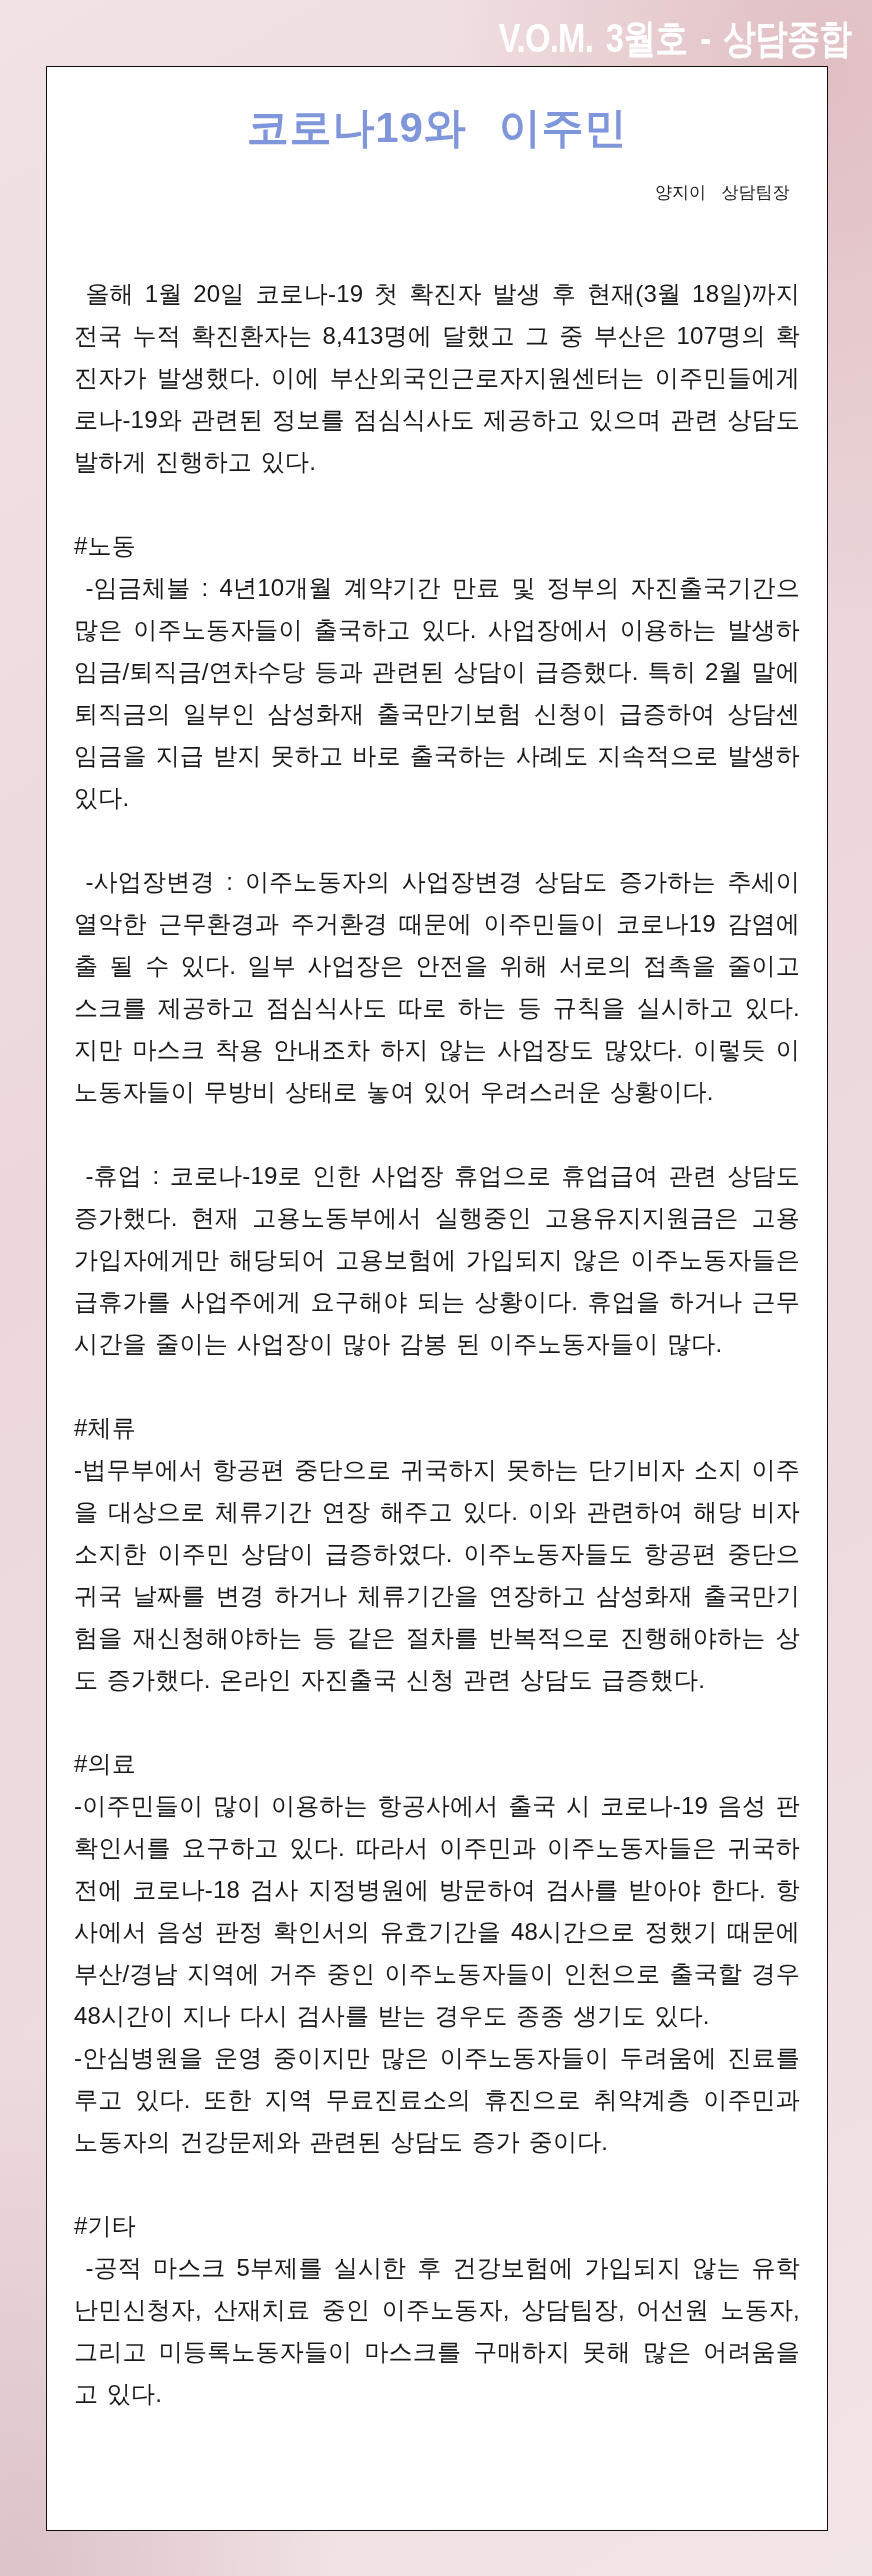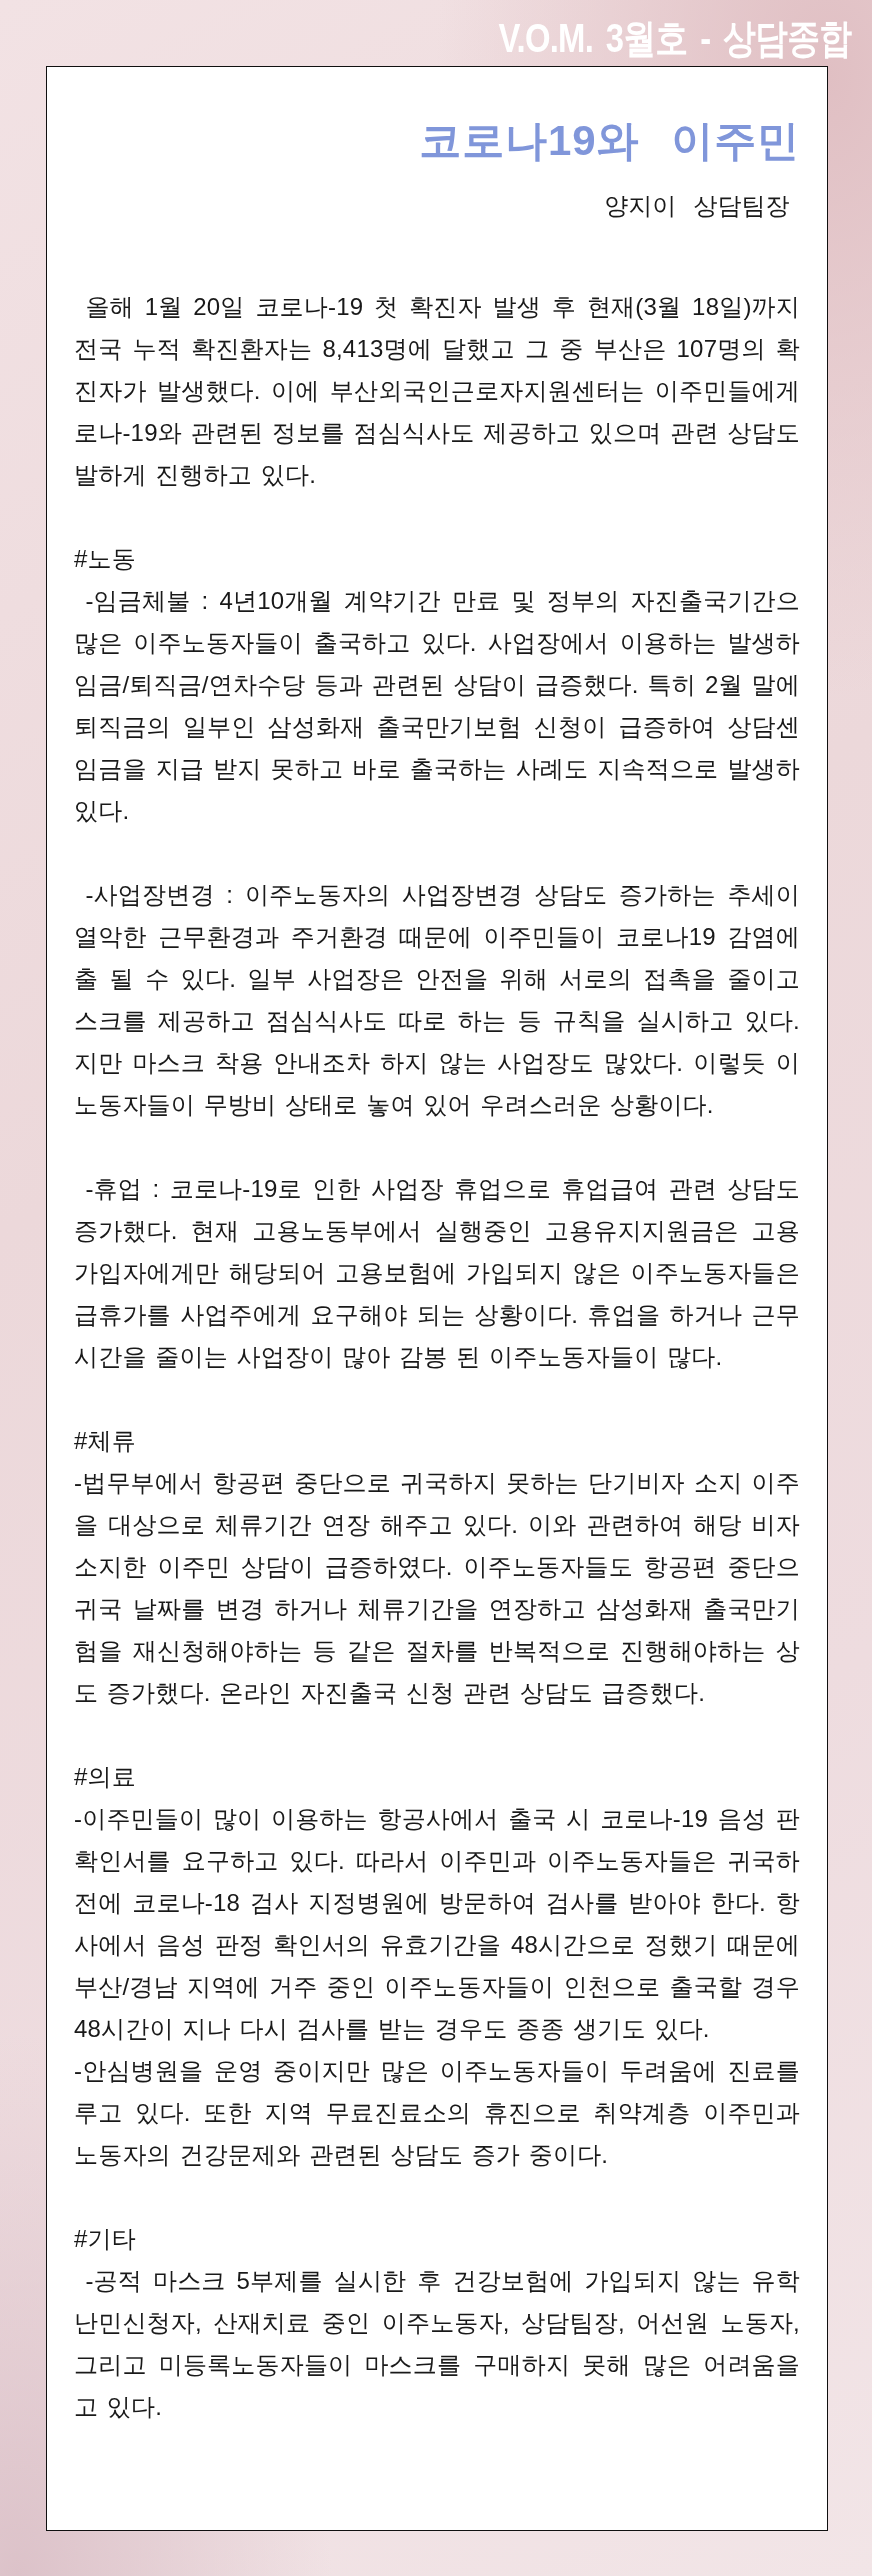--- a/index.html
+++ b/index.html
@@ -16,27 +16,27 @@
     font-size:40px; font-weight:bold; color:#ffffff;
     letter-spacing:-0.9px; word-spacing:5.3px; white-space:nowrap;
     transform:scaleX(0.82); transform-origin:right top;
   }
   .card {
     position:absolute; left:46px; top:66px; width:782px; height:2465px;
     box-sizing:border-box; background:#ffffff; border:1.8px solid #101010;
     padding:0 27px;
   }
   .article-title {
-    margin-top:52px; text-align:right;
+    margin-top:39px; text-align:center;
     font-size:42px; line-height:44px; font-weight:bold; color:#8096da;
     letter-spacing:0.9px; word-spacing:19.3px; white-space:nowrap;
   }
   .article-byline {
     margin-top:26px; text-align:right; padding-right:10.6px;
-    font-size:24px; line-height:33px; color:#1a1a1a; word-spacing:10.6px;
+    font-size:17px; line-height:33px; color:#1a1a1a; word-spacing:10.6px;
   }
   .article-body { margin-top:64px; }
   .line {
     font-size:24px; line-height:42px; height:42px; overflow:hidden;
     color:#191919; letter-spacing:0.2px; word-spacing:1.8px;
     text-align:justify; text-align-last:justify;
   }
   .line.para-end, .line.heading { text-align:right; text-align-last:left; }
   .line.indent { padding-left:11.4px; }
   .gap { height:42px; }

